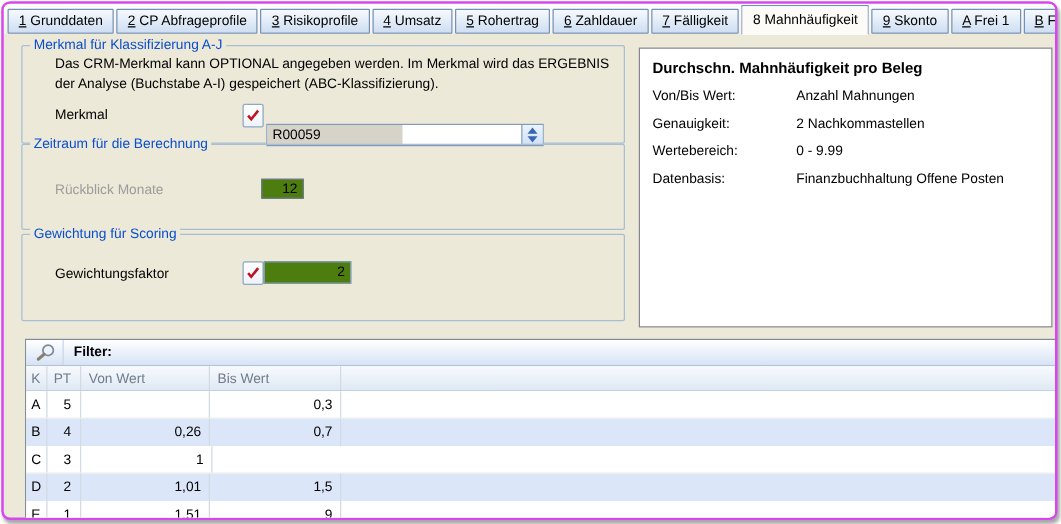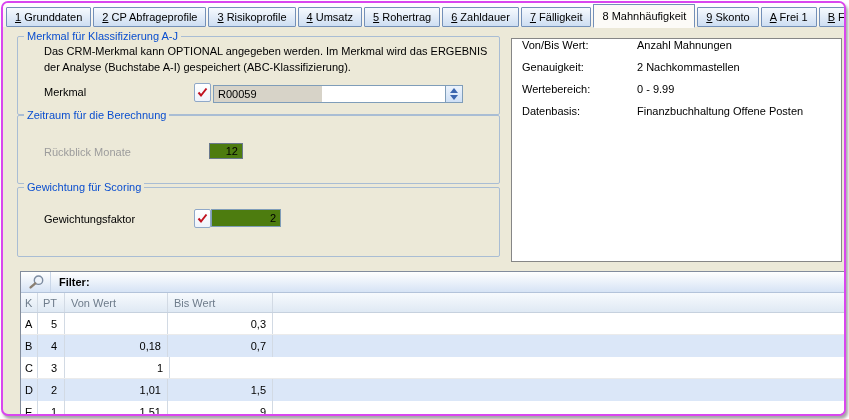--- a/index.html
+++ b/index.html
@@ -77,21 +77,21 @@
   <div class="group" style="top:33px;height:77px;">
     <span class="gtitle">Merkmal für Klassifizierung A-J</span>
     <div class="desc" style="top:8px;">Das CRM-Merkmal kann OPTIONAL angegeben werden. Im Merkmal wird das ERGEBNIS</div>
     <div class="desc" style="top:24px;">der Analyse (Buchstabe A-I) gespeichert (ABC-Klassifizierung).</div>
     <div class="lbl" style="top:49px;">Merkmal</div>
     <div class="chkicon" style="left:176px;top:46px;">
       <svg width="11" height="11" viewBox="0 0 11 11">
         <polyline points="1.5,5.5 4,8.5 9.5,1.5" fill="none" stroke="#c1121f" stroke-width="2"></polyline>
       </svg>
     </div>
-    <div class="combo" style="left:195px;top:48px;width:250px;">
+    <div class="combo" style="left:195px;top:62px;width:222px;">
       <span class="val">R00059</span>
       <span class="spacer"></span>
       <span class="spin">
         <span class="tri-up"></span>
         <span class="tri-dn"></span>
       </span>
     </div>
   </div>
 
   <div class="group" style="top:112px;height:67px;">
@@ -105,20 +105,21 @@
     <div class="lbl" style="top:25px;">Gewichtungsfaktor</div>
     <div class="chkicon" style="left:176px;top:21px;">
       <svg width="11" height="11" viewBox="0 0 11 11">
         <polyline points="1.5,5.5 4,8.5 9.5,1.5" fill="none" stroke="#c1121f" stroke-width="2"></polyline>
       </svg>
     </div>
     <input class="num" style="left: 193px; top: 21px; width: 70px; height: 18px; border-color: rgb(127, 157, 185);" value="2">
   </div>
 
   <div class="info">
+    <h2>Durchschn. Mahnhäufigkeit pro Beleg</h2>
     <div class="irow">
       <span class="il">Von/Bis Wert:</span>
       <span>Anzahl Mahnungen</span>
     </div>
     <div class="irow">
       <span class="il">Genauigkeit:</span>
       <span>2 Nachkommastellen</span>
     </div>
     <div class="irow">
       <span class="il">Wertebereich:</span>
@@ -150,21 +151,21 @@
     <div class="trow w">
       <span class="c c-k">A</span>
       <span class="c c-pt">5</span>
       <span class="c c-von"></span>
       <span class="c c-bis">0,3</span>
       <span class="c c-fill"></span>
     </div>
     <div class="trow alt">
       <span class="c c-k">B</span>
       <span class="c c-pt">4</span>
-      <span class="c c-von">0,18</span>
+      <span class="c c-von">0,26</span>
       <span class="c c-bis">0,7</span>
       <span class="c c-fill"></span>
     </div>
     <div class="trow w">
       <span class="c c-k">C</span>
       <span class="c c-pt">3</span>
       <span class="c c-bis">1</span>
       <span class="c c-fill"></span>
     </div>
     <div class="trow alt">

